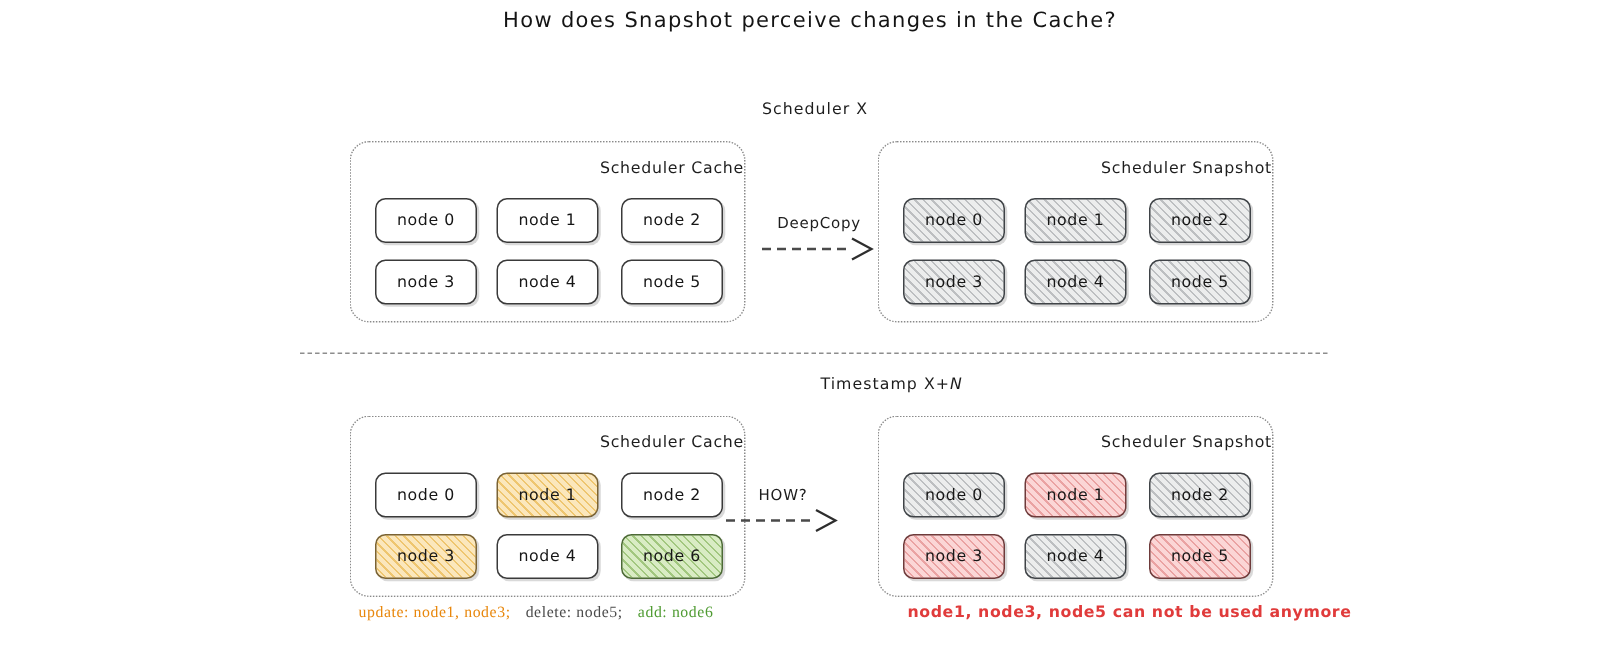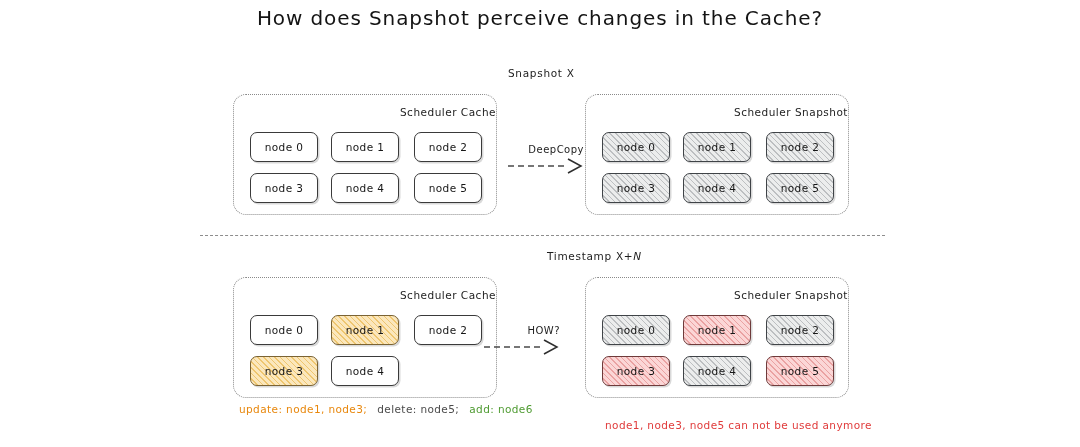--- a/index.html
+++ b/index.html
@@ -16,21 +16,21 @@
     color: #1d1d1d;
   }
 
   
   .title {
     position: absolute;
     top: 6px;
     left: 0;
     width: 1080px;
     text-align: center;
-    font-size: 20px;
+    font-size: 14px;
     letter-spacing: 0.9px;
     color: #141414;
     font-family: "DejaVu Sans", sans-serif;
   }
 
   
   .timestamp {
     position: absolute;
     font-size: 10.5px;
     letter-spacing: 0.7px;
@@ -107,21 +107,21 @@
   }
 
   
   .arrow-wrap { position: absolute; }
   .arrow-label {
     position: absolute;
     font-size: 10px;
     letter-spacing: 0.5px;
     color: #1d1d1d;
     white-space: nowrap;
-    text-align: right;
+    text-align: center;
     width: 100%;
     top: -14px;
     left: 0;
   }
 
   
   .divider {
     position: absolute;
     border-top: 1.8px dashed #8d8d8d;
     height: 0;
@@ -138,21 +138,21 @@
   .c-delete { color: #4b4b4b; }
   .c-add    { color: #4f9b32; }
   .c-warn   { color: #e03b3b; }
   .cap-gap { display: inline-block; width: 10px; }
 </style>
 </head>
 <body>
 
 <div class="title">How does Snapshot perceive changes in the Cache?</div>
 
-<div class="timestamp" style="top:67px; left:508px;">Snapshot X</div>
+<div class="timestamp" style="top:67px; left:508px;">Scheduler X</div>
 
 <div class="group-box" style="left:233px; top:94px; width:264px; height:121px;">
   <div class="group-title">Scheduler Cache</div>
   <div class="node fill-plain" style="left:16px;  top:37px;">node 0</div>
   <div class="node fill-plain" style="left:97px;  top:37px;">node 1</div>
   <div class="node fill-plain" style="left:180px; top:37px;">node 2</div>
   <div class="node fill-plain" style="left:16px;  top:78px;">node 3</div>
   <div class="node fill-plain" style="left:97px;  top:78px;">node 4</div>
   <div class="node fill-plain" style="left:180px; top:78px;">node 5</div>
 </div>
@@ -181,23 +181,24 @@
   <span>Timestamp X+</span><span class="nvar">N</span>
 </div>
 
 <div class="group-box" style="left:233px; top:277px; width:264px; height:121px;">
   <div class="group-title">Scheduler Cache</div>
   <div class="node fill-plain" style="left:16px;  top:37px;">node 0</div>
   <div class="node fill-orange" style="left:97px;  top:37px;">node 1</div>
   <div class="node fill-plain" style="left:180px; top:37px;">node 2</div>
   <div class="node fill-orange" style="left:16px;  top:78px;">node 3</div>
   <div class="node fill-plain" style="left:97px;  top:78px;">node 4</div>
-</div>
-
-<div class="caption" style="left:239px; top:403px;">
+  <div class="node fill-green" style="left:180px; top:78px;">node 6</div>
+</div>
+
+<div class="caption" style="left:239px; top:403px;font-family:Liberation Serif, serif;">
   <span class="c-update">update: node1, node3;</span><span class="cap-gap"></span><span class="c-delete">delete: node5;</span><span class="cap-gap"></span><span class="c-add">add: node6</span>
 </div>
 
 <div class="arrow-wrap" style="left:484px; top:339px; width:76px; height:16px;">
   <div class="arrow-label">HOW?</div>
   <svg width="76" height="16" viewBox="0 0 76 16">
     <line x1="0" y1="8" x2="60" y2="8" stroke="#4a4a4a" stroke-width="1.6" stroke-dasharray="6,4"></line>
     <polyline points="60,1 73,8 60,15" fill="none" stroke="#2e2e2e" stroke-width="1.5"></polyline>
   </svg>
 </div>
@@ -205,13 +206,13 @@
 <div class="group-box" style="left:585px; top:277px; width:264px; height:121px;">
   <div class="group-title">Scheduler Snapshot</div>
   <div class="node fill-gray" style="left:16px;  top:37px;">node 0</div>
   <div class="node fill-red" style="left:97px;  top:37px;">node 1</div>
   <div class="node fill-gray" style="left:180px; top:37px;">node 2</div>
   <div class="node fill-red" style="left:16px;  top:78px;">node 3</div>
   <div class="node fill-gray" style="left:97px;  top:78px;">node 4</div>
   <div class="node fill-red" style="left:180px; top:78px;">node 5</div>
 </div>
 
-<div class="caption c-warn" style="left:605px; top:419px;">node1, node3, node5 can not be used anymore</div>
+<div class="caption c-warn" style="left:605px; top:402px;font-weight:bold;">node1, node3, node5 can not be used anymore</div>
 
 </body></html>

